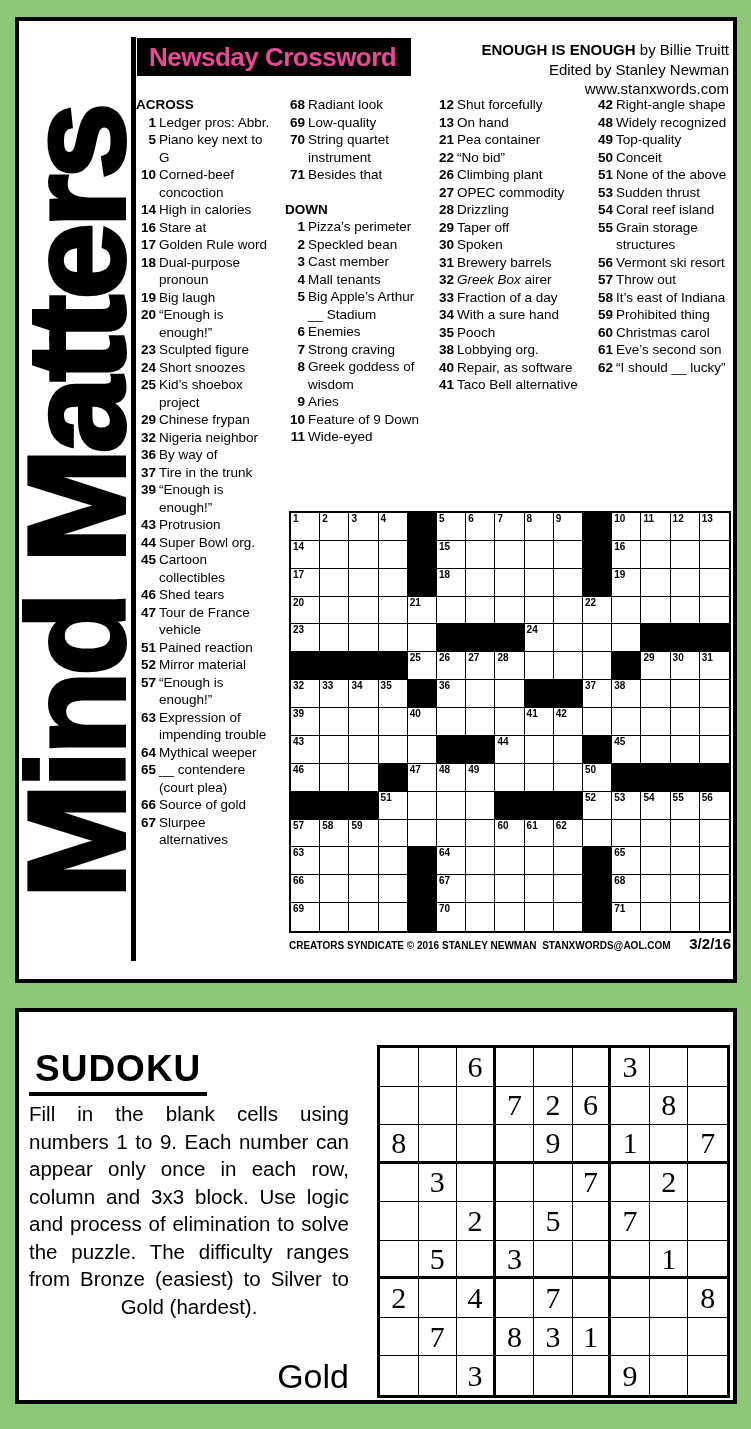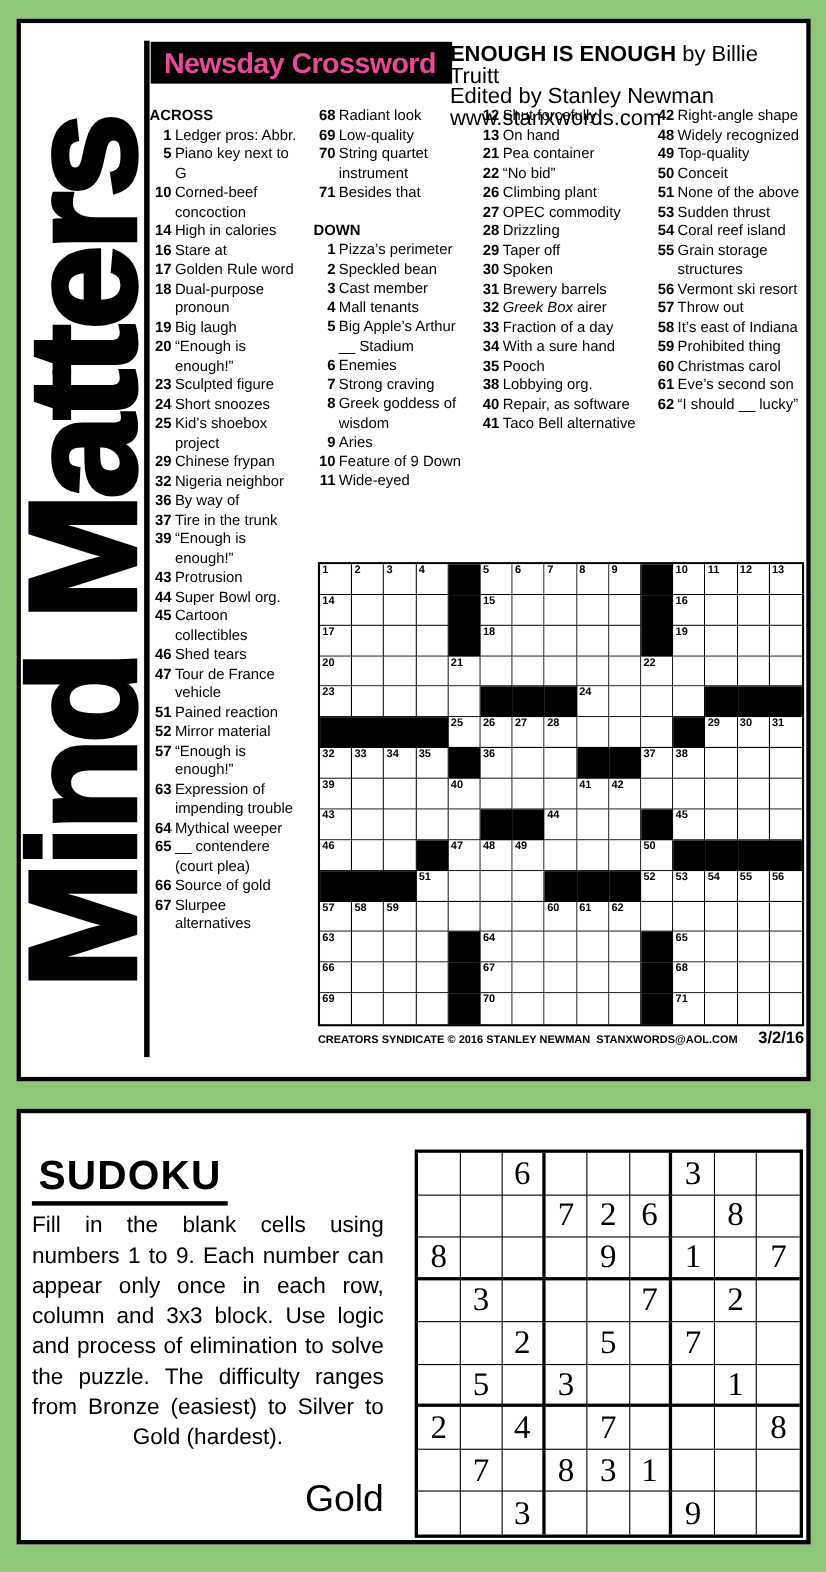--- a/index.html
+++ b/index.html
@@ -23,21 +23,21 @@
   .vrule{position:absolute;left:112px;top:16px;width:5px;height:924px;background:#000;}
 
   
   .xw-header{
     position:absolute;left:118px;top:17px;width:274px;height:38px;
     background:#000;color:#ec4899;font-weight:bold;font-size:26px;line-height:38px;
     padding-left:12px;box-sizing:border-box;letter-spacing:-0.5px;
   }
   .xw-titleblock{
     position:absolute;right:4px;top:19px;width:320px;
-    text-align:left;font-size:20px;line-height:19.5px;
+    text-align:right;font-size:15px;line-height:19.5px;
   }
   .xw-titleblock .bold{font-weight:bold;}
 
   
   .clue-col{position:absolute;top:75px;font-size:13.5px;line-height:17.5px;}
   #clue-col-0{left:117px;width:140px;}
   #clue-col-1{left:266px;width:140px;}
   #clue-col-2{left:415px;width:146px;}
   #clue-col-3{left:574px;width:136px;}
   .clue-header{font-weight:bold;}
@@ -72,21 +72,21 @@
   .su-title-wrap{position:absolute;left:10px;top:36px;width:316px;text-align:left;}
   .su-title{
     display:inline-block;font-size:37px;font-weight:bold;letter-spacing:1px;
     border-bottom:4px solid #000;padding:0 6px 2px 6px;
   }
   .su-instructions{
     position:absolute;left:10px;top:88px;width:320px;margin:0;
     font-size:20.5px;line-height:27.5px;text-align:justify;text-align-last:center;
   }
   .su-difficulty{
-    position:absolute;left:10px;top:332px;width:320px;
+    position:absolute;left:10px;top:345px;width:320px;
     text-align:right;font-size:34px;
   }
   .su-grid{
     position:absolute;left:358px;top:33px;width:347px;height:347px;
     border:3px solid #000;display:grid;
     grid-template-columns:repeat(9,1fr);grid-template-rows:repeat(9,1fr);
     background:#fff;
   }
   .su-cell{
     border-right:1px solid #000;border-bottom:1px solid #000;

